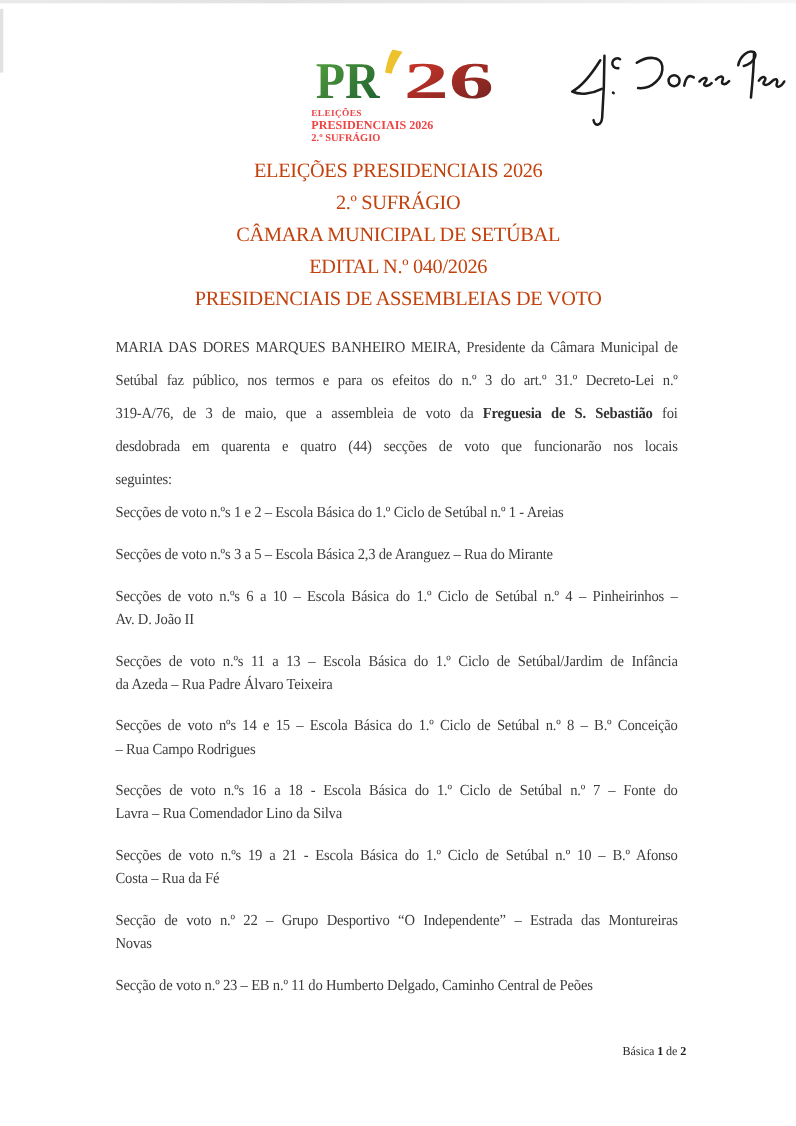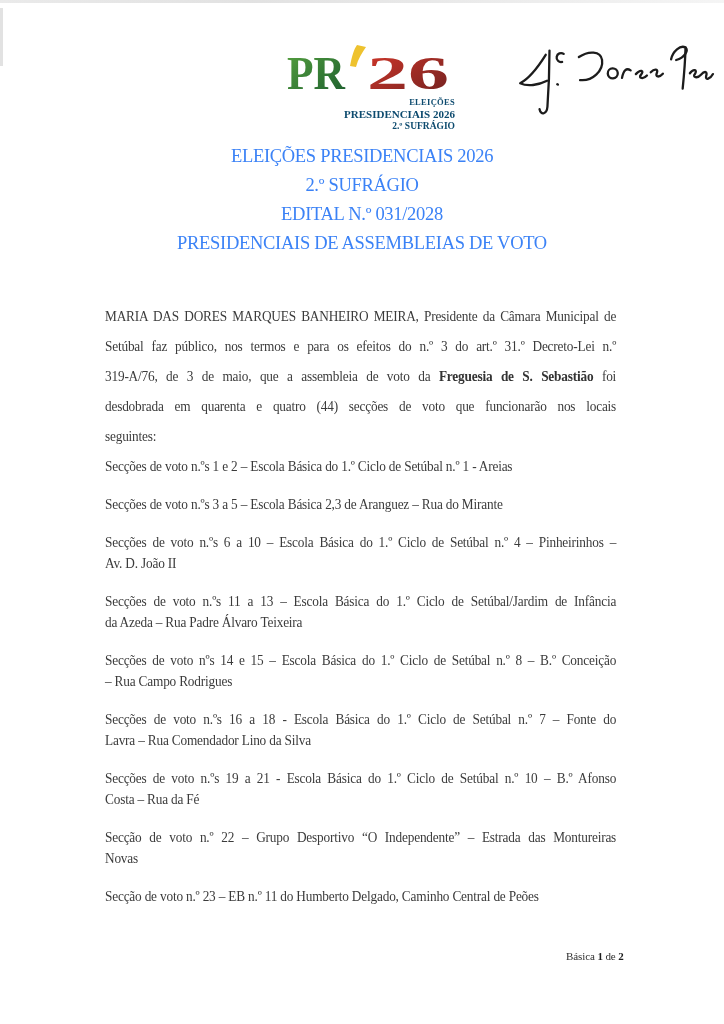--- a/index.html
+++ b/index.html
@@ -9,32 +9,32 @@
   }
   
   .artifact-top { position:absolute; top:0; left:0; width:724px; height:3px;
     background:linear-gradient(to right,#e3e3e3,#d8d8d8 35%,#f1f1f1); opacity:.75; }
   .artifact-left { position:absolute; top:8px; left:0; width:3px; height:58px;
     background:#d2d2d2; opacity:.65; }
 
   
   .logo { position:absolute; left:287px; top:44px; width:164px; height:52px; }
   .logo-tagline { position:absolute; left:283px; top:97px; width:172px;
-    text-align:right; font-weight:bold; color:#0c4a6e; }
+    text-align:left; font-weight:bold; color:#ef4444; }
   .logo-tagline .t1 { font-size:8.5px; line-height:11px; letter-spacing:.3px; }
   .logo-tagline .t2 { font-size:11px; line-height:12px; }
   .logo-tagline .t3 { font-size:9.5px; line-height:12px; }
 
   
   .signature { position:absolute; left:500px; top:34px; width:215px; height:88px; }
 
   
   .title-block { position:absolute; top:142px; left:0; width:724px;
     text-align:center; font-size:18.5px; line-height:29px; letter-spacing:-0.3px;
-    color:#3b82f6; }
+    color:#c2410c; }
 
   
   .col { position:absolute; left:105px; width:538px;
     transform:scaleX(0.95); transform-origin:0 0; }
   .intro { top:302px; font-size:14px; letter-spacing:-0.2px; color:#3b3b3b; }
   .intro .line { line-height:30px; white-space:nowrap; }
   .sections { top:456px; font-size:14px; letter-spacing:-0.2px; color:#3b3b3b; }
   .section-item { margin:0 0 17px 0; }
   .section-item .line { line-height:21px; white-space:nowrap; }
   .jline { text-align:justify; text-align-last:justify; }
@@ -86,21 +86,22 @@
       <path d="M151 41 C155 37 159 38 157 42 C155 46 159 47 163 43"></path>
       <path d="M172 29 C174 21 182 15 187 18 C190 21 186 28 177 30"></path>
       <path d="M187 18 C186 32 184 46 182 59"></path>
       <path d="M190 44 C194 39 198 41 195 45 C192 48 197 50 201 46 C205 42 208 43 206 48 C205 52 210 51 213 46"></path>
     </g>
   </svg>
 
   <div class="title-block">
     <div>ELEIÇÕES PRESIDENCIAIS 2026</div>
     <div>2.º SUFRÁGIO</div>
-    <div>EDITAL N.º 031/2028</div>
+    <div>CÂMARA MUNICIPAL DE SETÚBAL</div>
+    <div>EDITAL N.º 040/2026</div>
     <div>PRESIDENCIAIS DE ASSEMBLEIAS DE VOTO</div>
   </div>
 
   <div class="col intro">
     <div class="line jline">MARIA DAS DORES MARQUES BANHEIRO MEIRA, Presidente da Câmara Municipal de</div>
     <div class="line jline">Setúbal faz público, nos termos e para os efeitos do n.º 3 do art.º 31.º Decreto-Lei n.º</div>
     <div class="line jline"><span>319-A/76, de 3 de maio, que a assembleia de voto da </span><b>Freguesia de S. Sebastião</b><span> foi</span></div>
     <div class="line jline">desdobrada em quarenta e quatro (44) secções de voto que funcionarão nos locais</div>
     <div class="line">seguintes:</div>
   </div>

